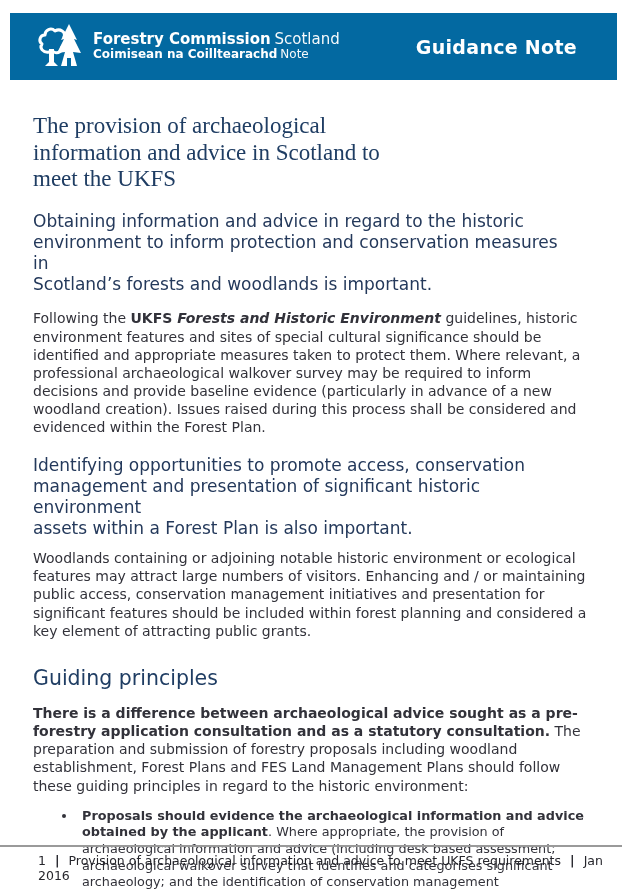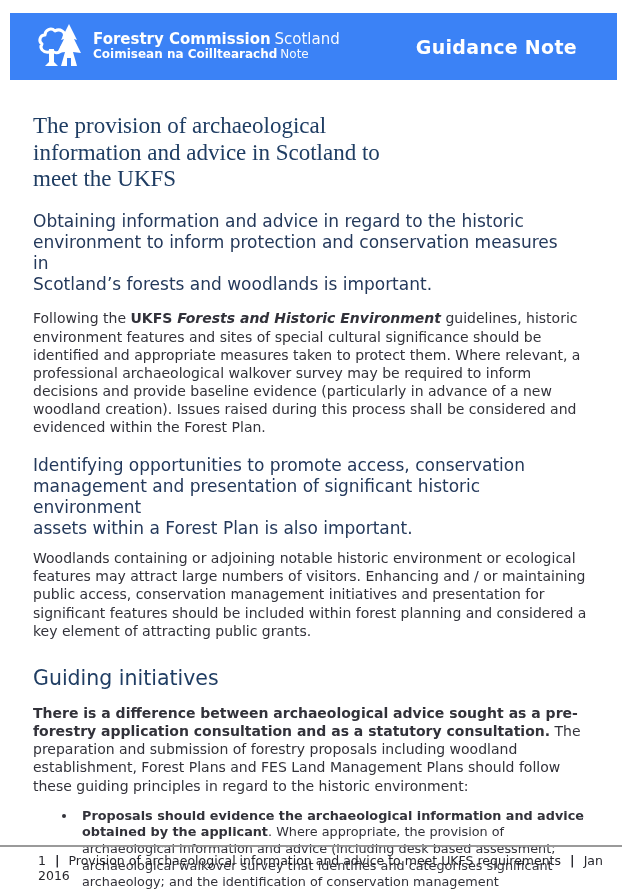--- a/index.html
+++ b/index.html
@@ -10,21 +10,21 @@
     background: #ffffff;
     font-family: "DejaVu Sans", sans-serif;
     overflow: hidden;
   }
 
   
   .topbar {
     position: absolute;
     left: 10px; right: 10px; top: 13px;
     height: 67px;
-    background: #3b82f6;
+    background: #0369a1;
     display: flex;
     align-items: center;
     justify-content: space-between;
     padding: 0 40px 0 26px;
     box-sizing: border-box;
   }
   .logo { display: flex; align-items: center; }
   .logo-icon { width: 48px; height: 50px; margin-right: 9px; flex: 0 0 auto; }
   .logo-text { color: #ffffff; line-height: 1.15; }
   .org-line  { font-size: 15px; }
@@ -142,21 +142,21 @@
 Scotland’s forests and woodlands is important.</p>
 
     <p class="body"><span>Following the </span><span class="seg-bold">UKFS </span><span class="seg-bold-italic">Forests and Historic Environment</span><span> guidelines, historic environment features and sites of special cultural significance should be identified and appropriate measures taken to protect them. Where relevant, a professional archaeological walkover survey may be required to inform decisions and provide baseline evidence (particularly in advance of a new woodland creation). Issues raised during this process shall be considered and evidenced within the Forest Plan.</span></p>
 
     <p class="lead">Identifying opportunities to promote access, conservation
 management and presentation of significant historic environment
 assets within a Forest Plan is also important.</p>
 
     <p class="body tight">Woodlands containing or adjoining notable historic environment or ecological features may attract large numbers of visitors. Enhancing and / or maintaining public access, conservation management initiatives and presentation for significant features should be included within forest planning and considered a key element of attracting public grants.</p>
 
-    <h2>Guiding initiatives</h2>
+    <h2>Guiding principles</h2>
 
     <p class="body intro"><span class="seg-bold">There is a difference between archaeological advice sought as a pre-forestry application consultation and as a statutory consultation.</span><span> The preparation and submission of forestry proposals including woodland establishment, Forest Plans and FES Land Management Plans should follow these guiding principles in regard to the historic environment:</span></p>
 
     <ul class="bullets">
       <li><span class="seg-bold">Proposals should evidence the archaeological information and advice obtained by the applicant</span><span>. Where appropriate, the provision of archaeological information and advice (including desk based assessment; archaeological walkover survey that identifies and categorises significant archaeology; and the identification of conservation management recommendations) should be done by professional archaeological consultants and included within the proposal, enabling the subsequent formal consultation to be a relatively standard action.</span></li>
     </ul>
   </main>
 
   <footer>
     <span>1</span><span class="sep">|</span><span>Provision of archaeological information and advice to meet UKFS requirements</span><span class="sep">|</span><span>Jan 2016</span>

